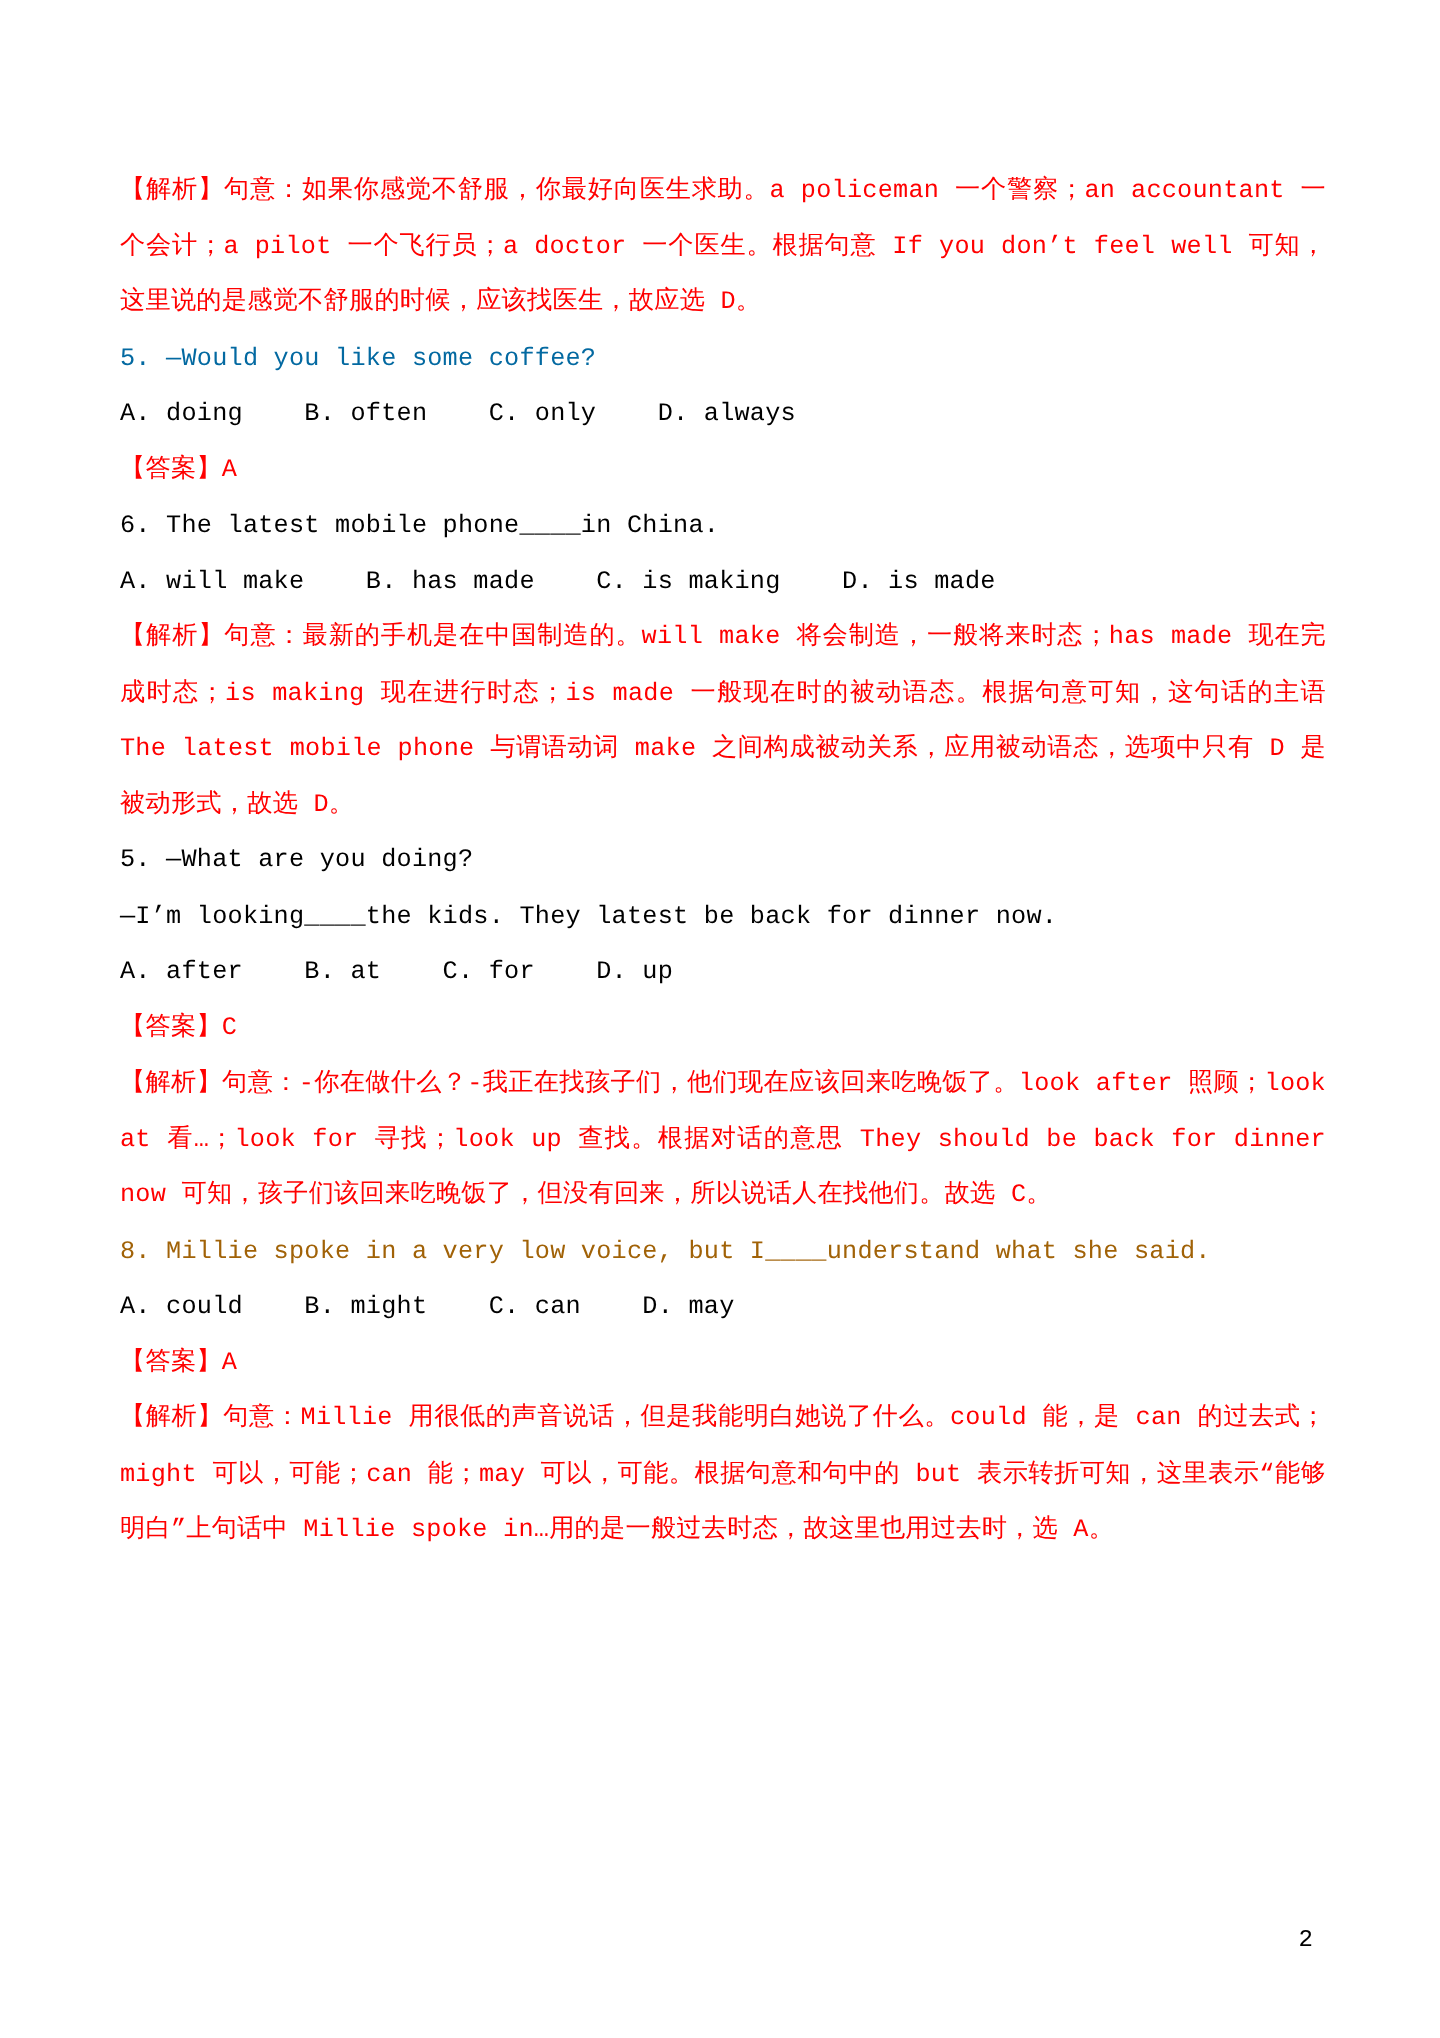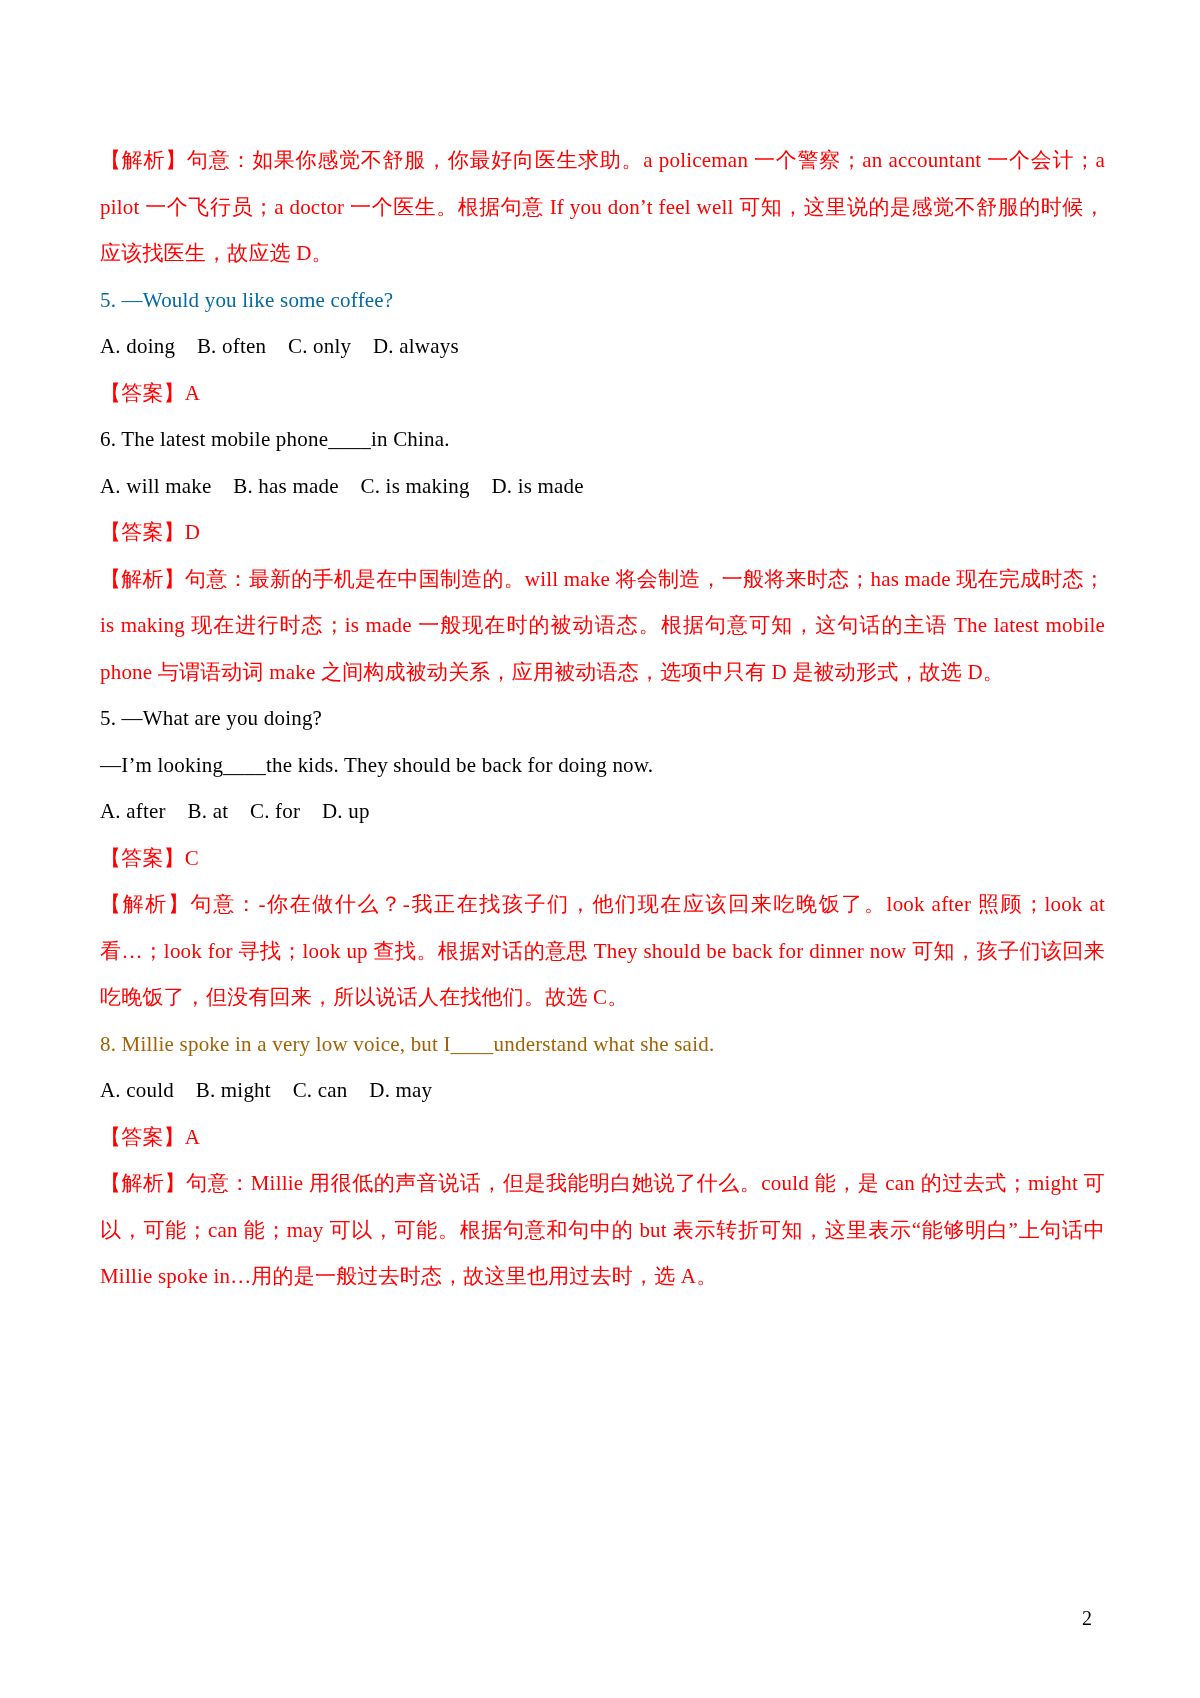--- a/index.html
+++ b/index.html
@@ -13,21 +13,20 @@
     position: relative;
     font-family: "Liberation Mono", "DejaVu Sans Mono", monospace;
     color: #000000;
     overflow: hidden;
   }
   .page {
     position: absolute;
     inset: 0;
     box-sizing: border-box;
     padding: 137px 95px 14px 100px;
-    font-family: Liberation Serif, serif;
   }
   .content {
     width: 100%;
   }
   .block {
     margin: 0;
     font-size: 21px;
     line-height: 46.5px;
     text-align: justify;
     white-space: pre-wrap;
@@ -47,24 +46,23 @@
 <body>
 
 <main class="page">
   <section class="content">
       <p class="block" style="color: rgb(255, 0, 0);">【解析】句意：如果你感觉不舒服，你最好向医生求助。a policeman 一个警察；an accountant 一个会计；a pilot 一个飞行员；a doctor 一个医生。根据句意 If you don’t feel well 可知，这里说的是感觉不舒服的时候，应该找医生，故应选 D。</p>
       <p class="block" style="color: #0369a1;">5. —Would you like some coffee?</p>
       <p class="block" style="color: rgb(0, 0, 0);">A. doing    B. often    C. only    D. always</p>
       <p class="block" style="color: rgb(255, 0, 0);">【答案】A</p>
       <p class="block" style="color: rgb(0, 0, 0);">6. The latest mobile phone____in China.</p>
       <p class="block" style="color: rgb(0, 0, 0);">A. will make    B. has made    C. is making    D. is made</p>
-      <p class="block" style="color: rgb(255, 0, 0);">【答案】D</p>
       <p class="block" style="color: rgb(255, 0, 0);">【解析】句意：最新的手机是在中国制造的。will make 将会制造，一般将来时态；has made 现在完成时态；is making 现在进行时态；is made 一般现在时的被动语态。根据句意可知，这句话的主语 The latest mobile phone 与谓语动词 make 之间构成被动关系，应用被动语态，选项中只有 D 是被动形式，故选 D。</p>
       <p class="block" style="color: rgb(0, 0, 0);">5. —What are you doing?</p>
-      <p class="block" style="color: rgb(0, 0, 0);">—I’m looking____the kids. They should be back for doing now.</p>
+      <p class="block" style="color: rgb(0, 0, 0);">—I’m looking____the kids. They latest be back for dinner now.</p>
       <p class="block" style="color: rgb(0, 0, 0);">A. after    B. at    C. for    D. up</p>
       <p class="block" style="color: rgb(255, 0, 0);">【答案】C</p>
       <p class="block" style="color: rgb(255, 0, 0);">【解析】句意：-你在做什么？-我正在找孩子们，他们现在应该回来吃晚饭了。look after 照顾；look at 看…；look for 寻找；look up 查找。根据对话的意思 They should be back for dinner now 可知，孩子们该回来吃晚饭了，但没有回来，所以说话人在找他们。故选 C。</p>
       <p class="block" style="color: #a16207;">8. Millie spoke in a very low voice, but I____understand what she said.</p>
       <p class="block" style="color: rgb(0, 0, 0);">A. could    B. might    C. can    D. may</p>
       <p class="block" style="color: rgb(255, 0, 0);">【答案】A</p>
       <p class="block" style="color: rgb(255, 0, 0);">【解析】句意：Millie 用很低的声音说话，但是我能明白她说了什么。could 能，是 can 的过去式；might 可以，可能；can 能；may 可以，可能。根据句意和句中的 but 表示转折可知，这里表示“能够明白”上句话中 Millie spoke in…用的是一般过去时态，故这里也用过去时，选 A。</p>
     </section>
   <div class="page-number">2</div>
 </main>

